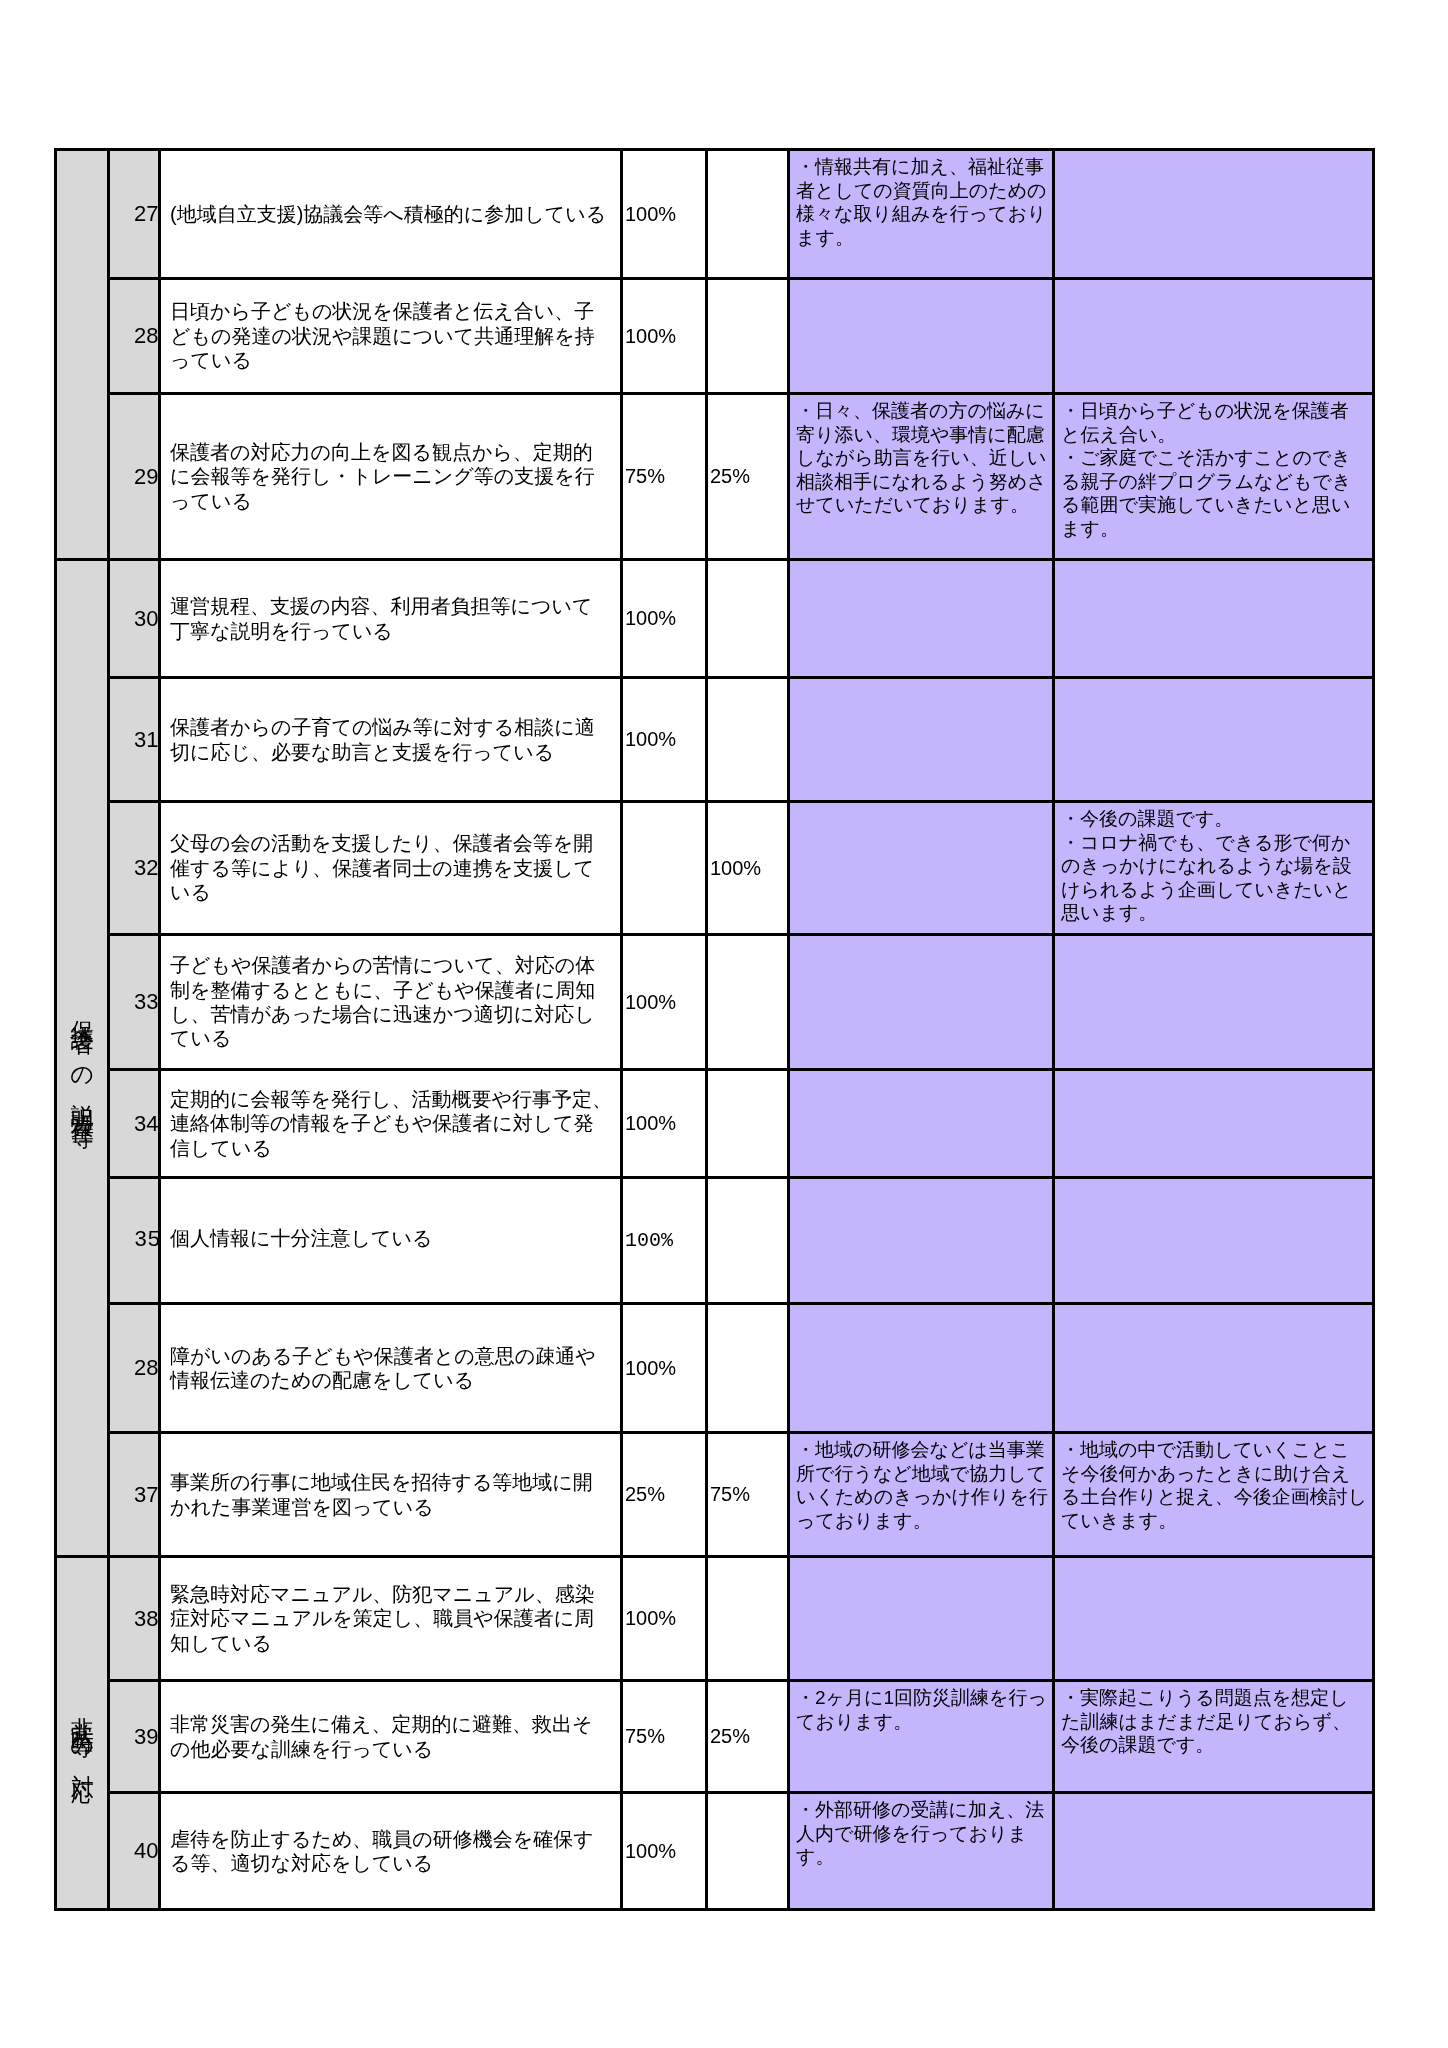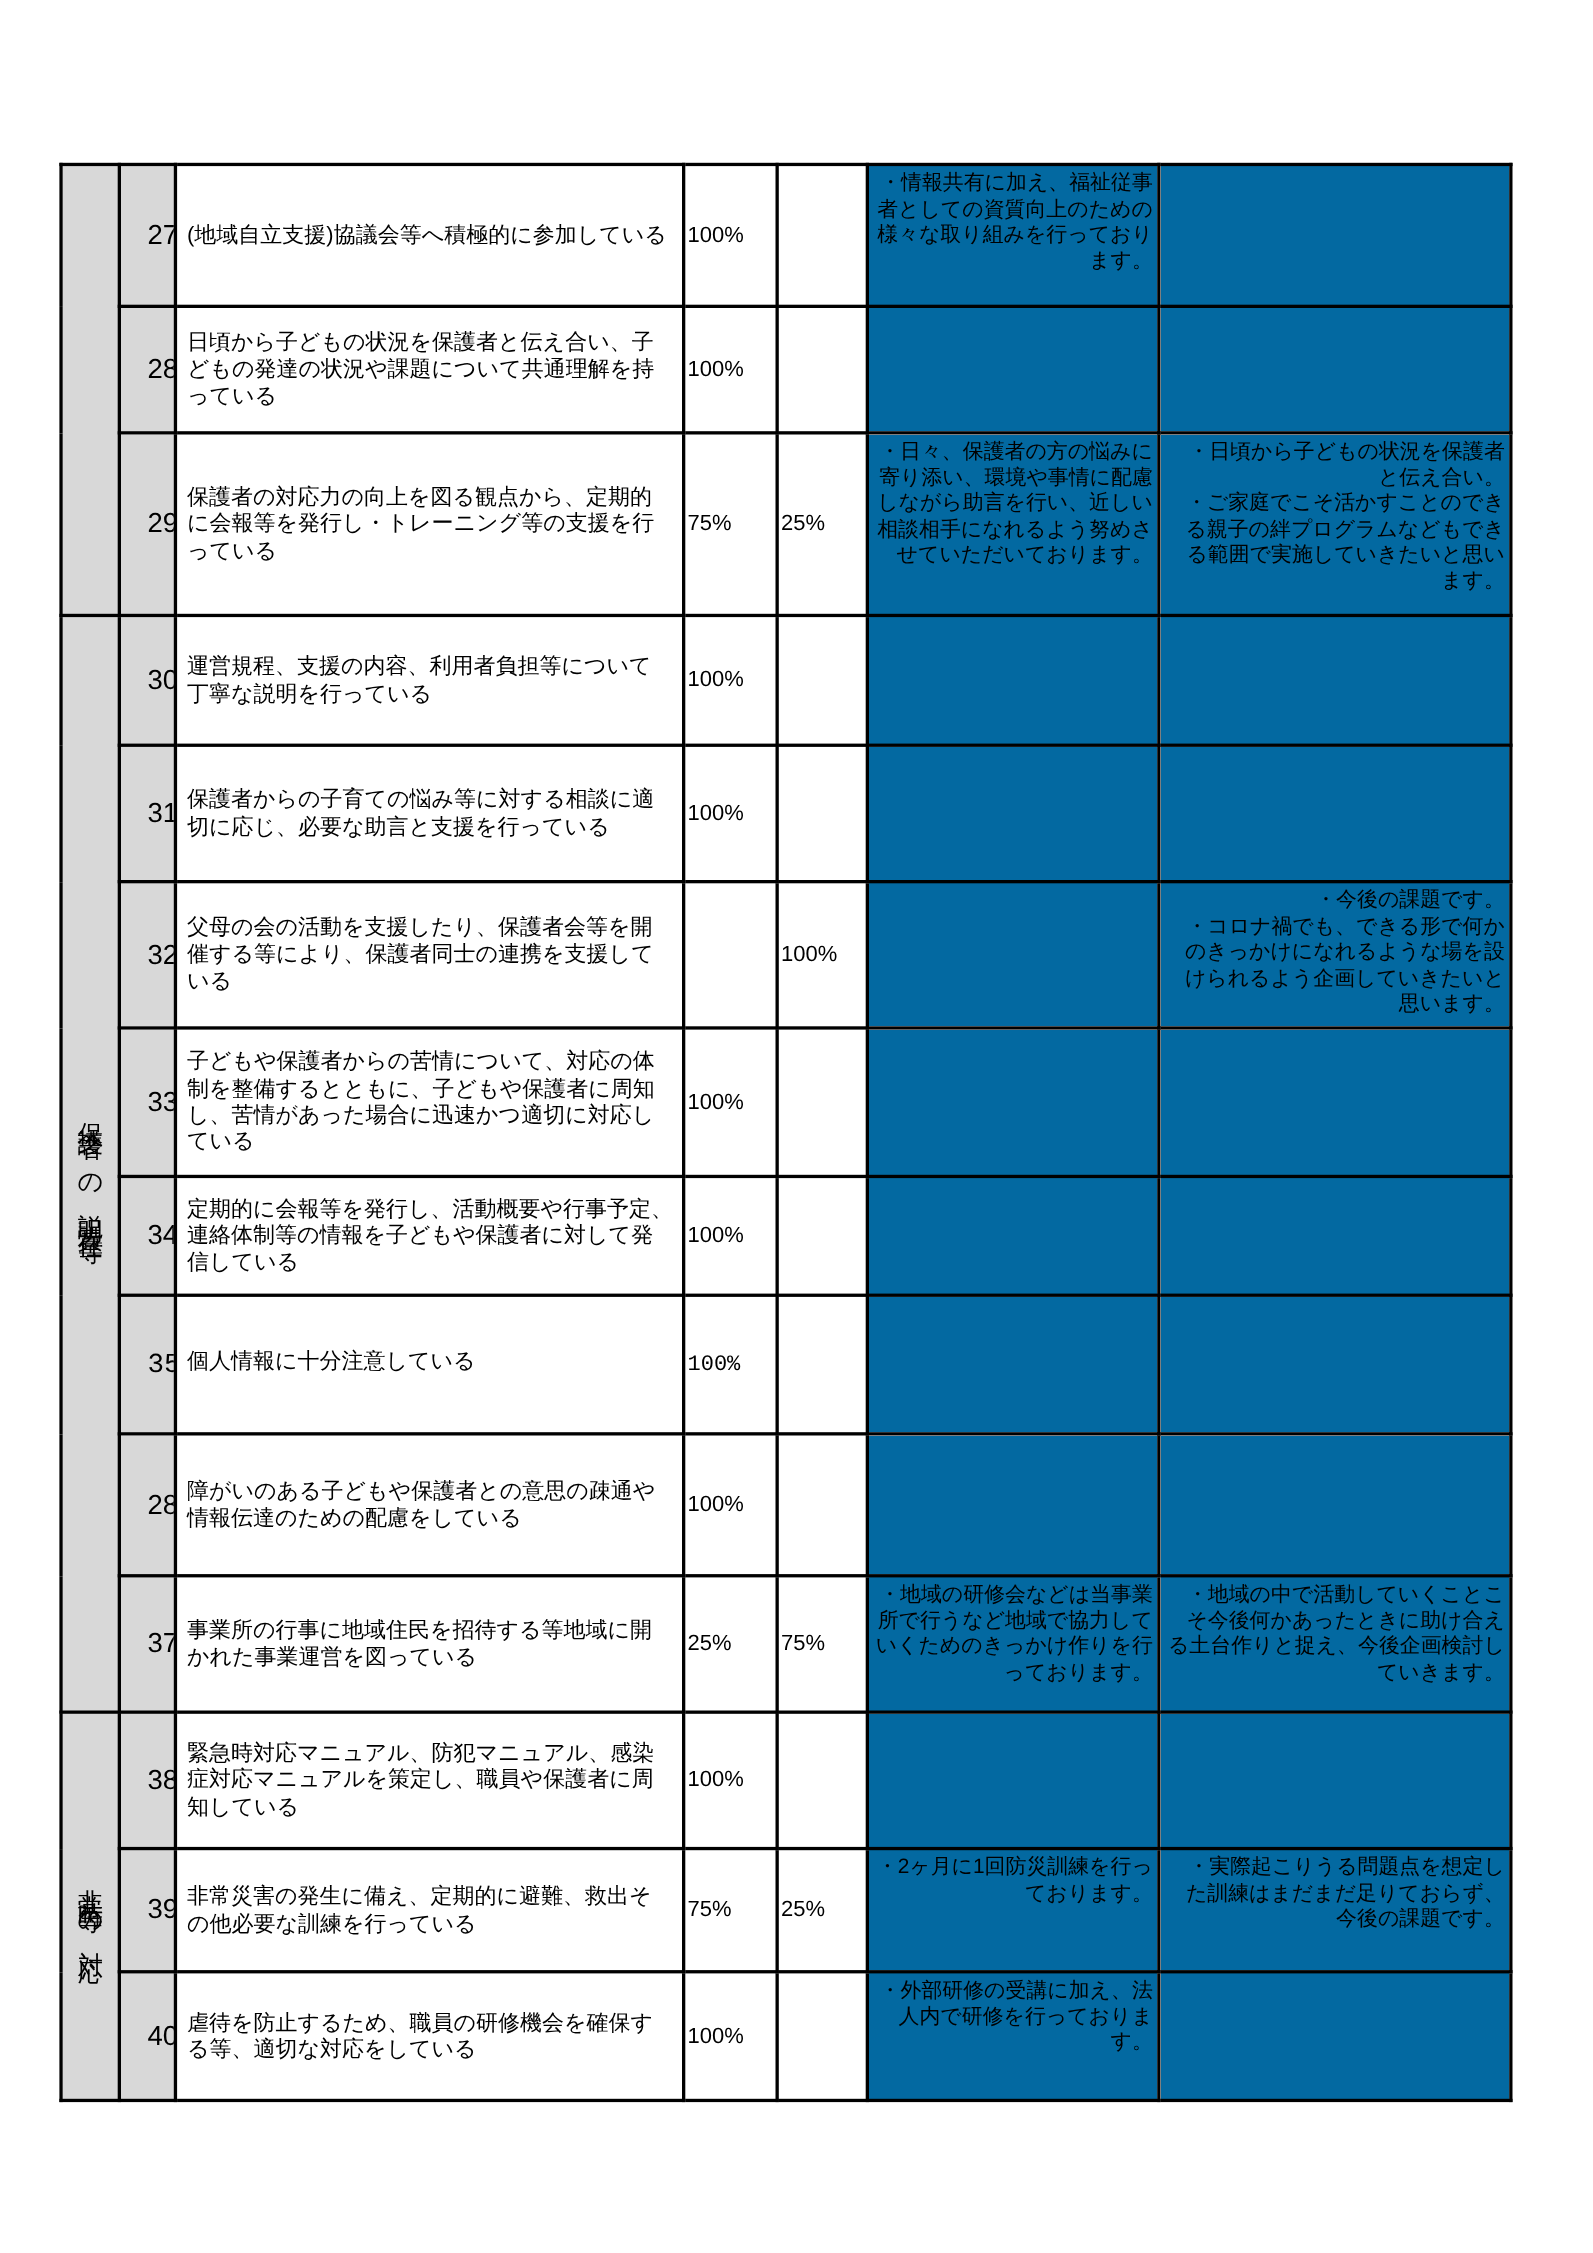--- a/index.html
+++ b/index.html
@@ -32,42 +32,42 @@
     text-orientation:upright;
     margin:0 auto;
     font-size:23px;
     letter-spacing:6px;
     line-height:1.1;
   }
   td.num{
     background:#d8d8d8;
     text-align:center;
     vertical-align:middle;
-    font-size:25px;
+    font-size:22px;
     padding-left:24px;
   }
   td.q{
     background:#fff;
     vertical-align:middle;
     text-align:left;
     font-size:20px;
     line-height:1.22;
     padding:2px 8px 2px 9px;
   }
   td.pct{
     background:#fff;
     vertical-align:middle;
     text-align:left;
     font-size:20px;
     padding:0 9px 0 2px;
   }
   td.cmt{
-    background:#0369a1;
+    background:#c4b5fd;
     vertical-align:top;
-    text-align:right;
+    text-align:left;
     font-size:19px;
     line-height:1.24;
     padding:4px 4px 2px 6px;
     white-space:pre-line;
   }
 </style>
 </head>
 <body>
 
 <div class="page">

